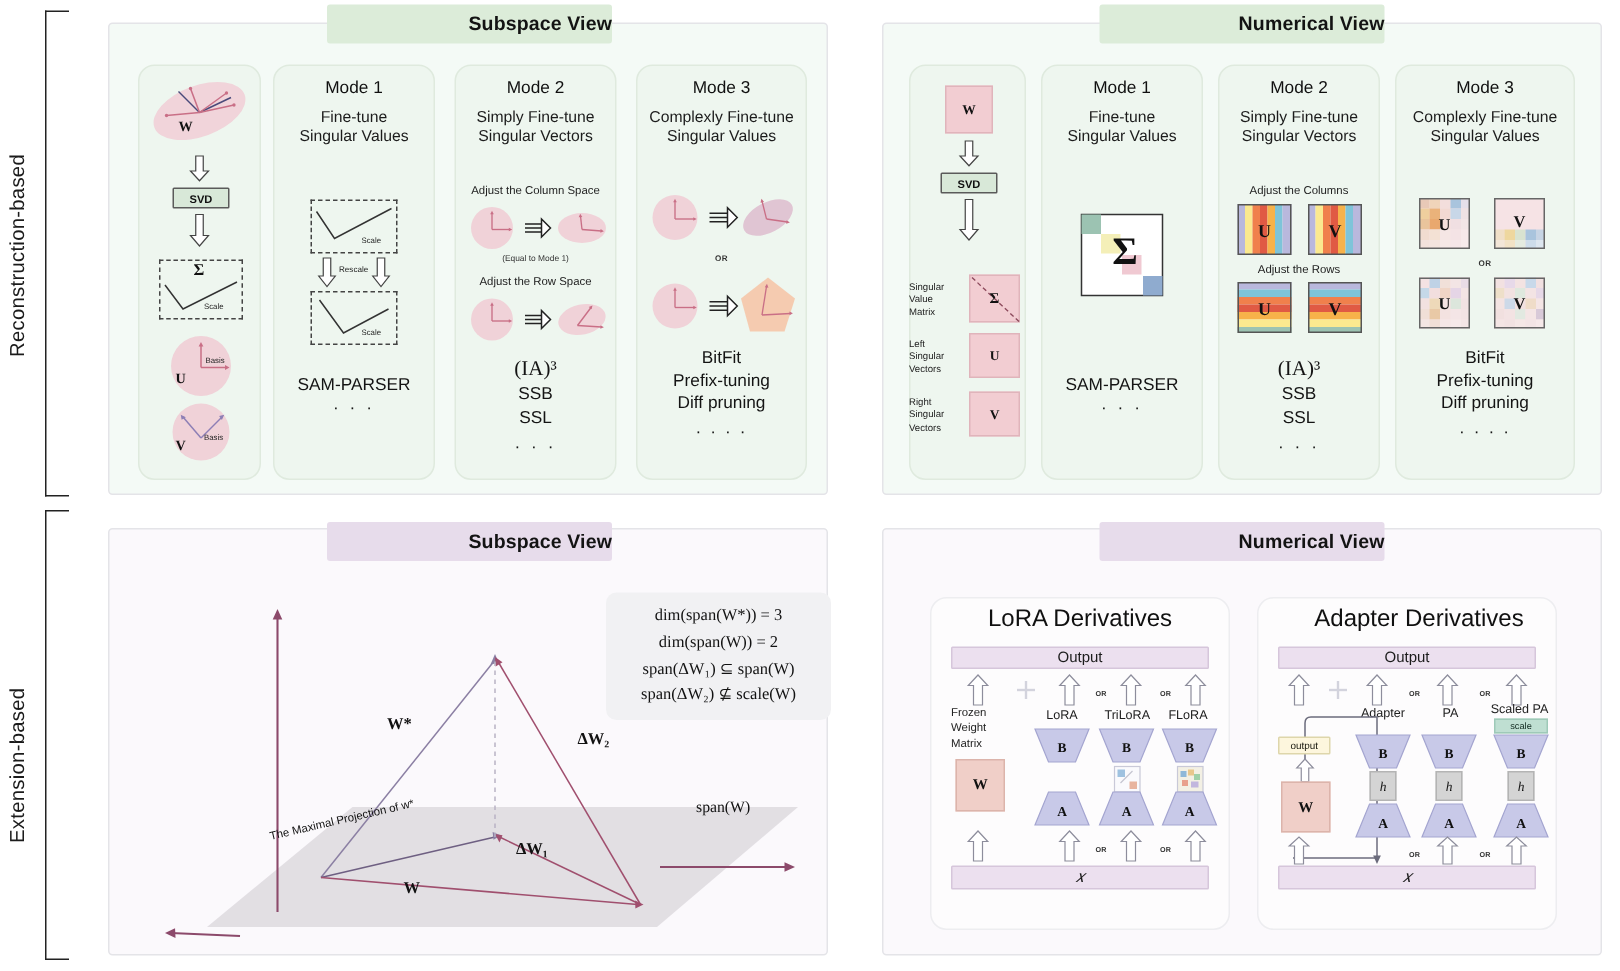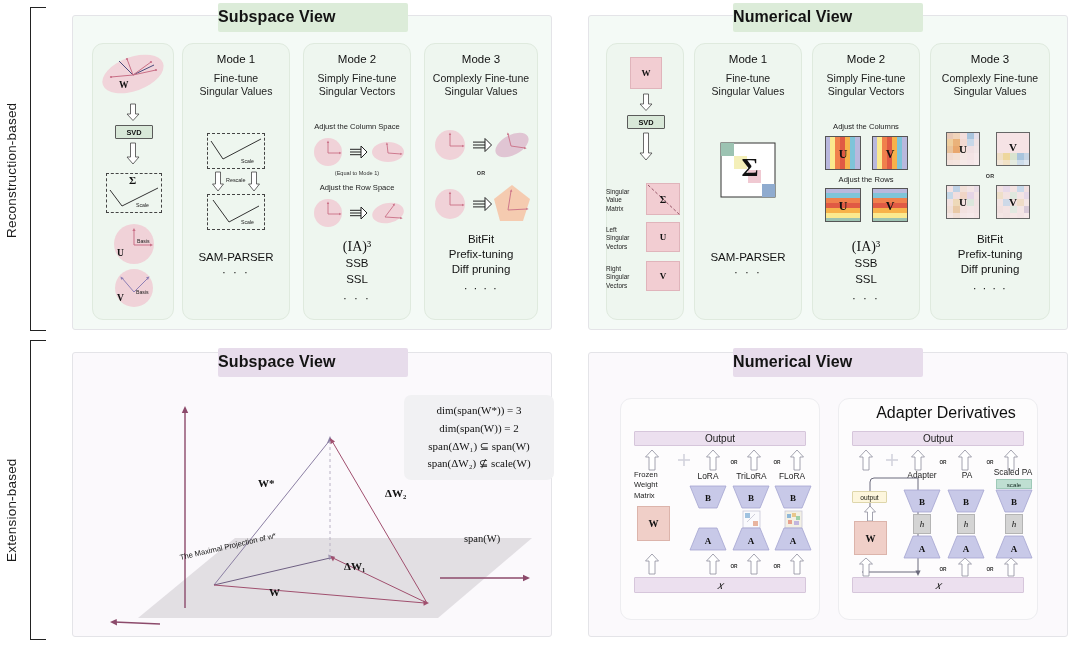--- a/index.html
+++ b/index.html
@@ -38,22 +38,22 @@
   .quad {
     position: absolute;
     border: 1px solid #e4e4e8;
     border-radius: 3px;
   }
   .quad.green { background: #f4faf6; }
   .quad.violet { background: #fbf9fc; }
 
   .banner {
     position: absolute;
-    text-align: left;
-    font-size: 16px;
+    text-align: right;
+    font-size: 13px;
     font-weight: bold;
     color: #131313;
     padding: 5px 0 6px 0;
     border-radius: 2px;
     letter-spacing: .1px;
     z-index: 6;
   }
   .banner.green { background: #dcecd9; }
   .banner.violet { background: #e7dceb; }
 
@@ -700,20 +700,22 @@
     <div>dim(span(W*)) = 3</div>
     <div>dim(span(W)) = 2</div>
     <div>span(ΔW₁) ⊆ span(W)</div>
     <div>span(ΔW₂) ⊈ scale(W)</div>
   </div>
 
   <div class="quad violet" style="left:588px; top:352px; width:480px; height:285px;"></div>
   <div class="banner violet" style="left:733px; top:348px; width:190px;">Numerical View</div>
 
   <div class="card white" style="left:620px; top:398px; width:200px; height:222px;"></div>
+  <div style="position:absolute; left:620px; top:404px; width:200px; text-align:center;
+              font-size:16px; color:#101010;">LoRA Derivatives</div>
 
   <div class="bar" style="left:634px; top:431px; width:172px; height:15px;">Output</div>
 
   <svg class="abs" style="left:634px; top:450px;" width="172" height="20" viewBox="0 0 172 20">
     <g fill="#fff" stroke="#8d8d9c" stroke-width=".8">
       <path d="M15,20 L15,7 L11.5,7 L18,0 L24.5,7 L21,7 L21,20 Z"></path>
       <path d="M76,20 L76,7 L72.5,7 L79,0 L85.5,7 L82,7 L82,20 Z"></path>
       <path d="M117,20 L117,7 L113.5,7 L120,0 L126.5,7 L123,7 L123,20 Z"></path>
       <path d="M160,20 L160,7 L156.5,7 L163,0 L169.5,7 L166,7 L166,20 Z"></path>
     </g>

